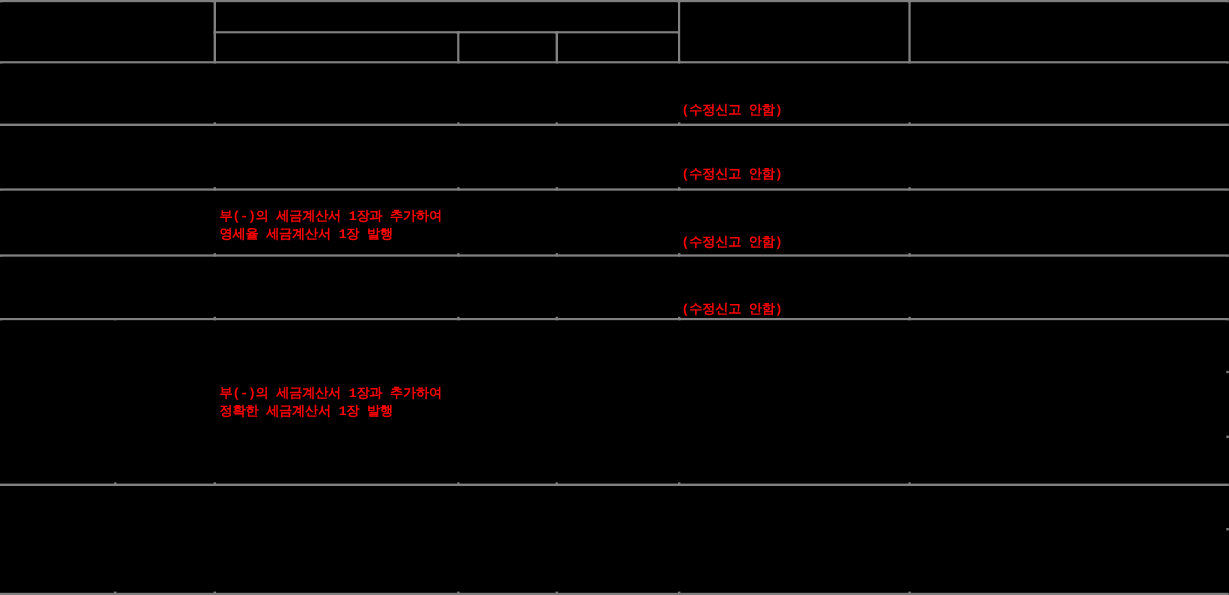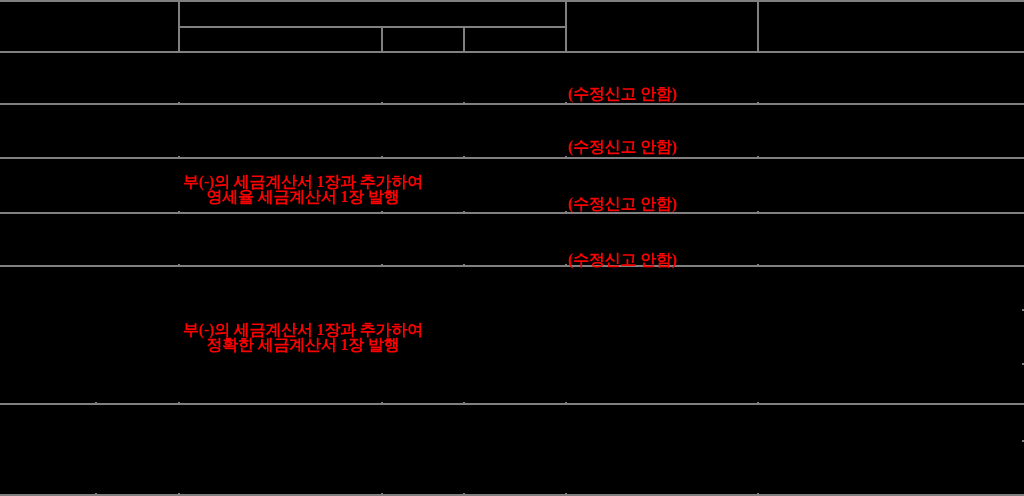--- a/index.html
+++ b/index.html
@@ -33,27 +33,26 @@
   .cell {
     position: absolute;
     background: #000000;
     overflow: hidden;
   }
 
   
   .note {
     position: absolute;
     color: #FF0000;
-    font-size: 16px;
+    font-size: 11px;
     font-weight: bold;
     line-height: 15px;
     letter-spacing: -0.2px;
     white-space: pre-line;
-    font-family: Liberation Serif, serif;
-    text-align: center;
+    font-family: Liberation Mono, monospace;
   }
 </style>
 </head>
 <body>
 
 <div id="redacted-table">
 
   <div class="hline" style="left:0; top:0; width:1024px;"></div>
 
   <div class="hline" style="left:178px; top:26px; width:387px;"></div>

